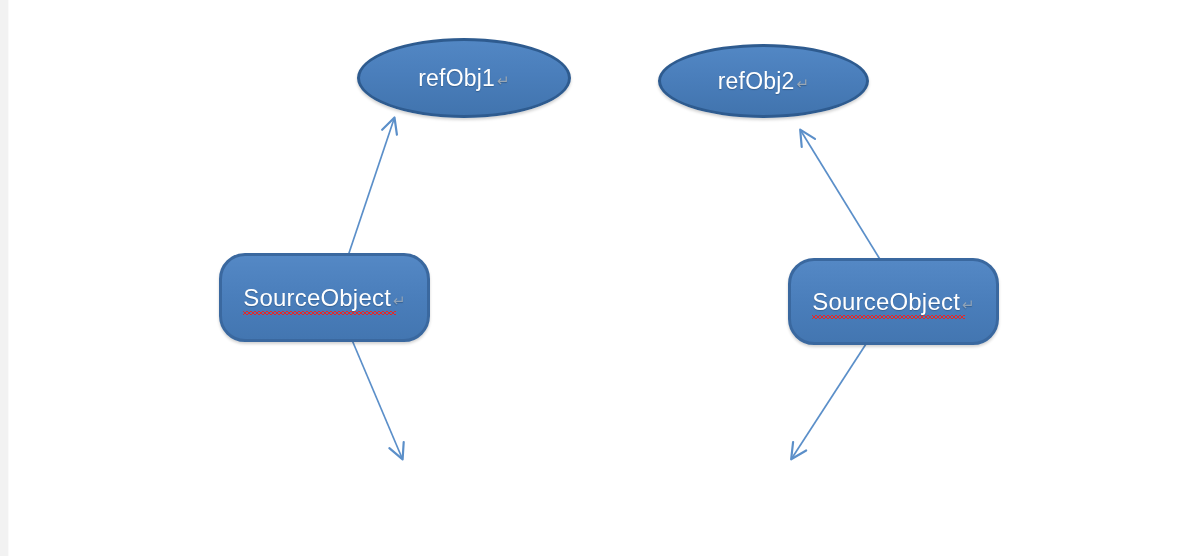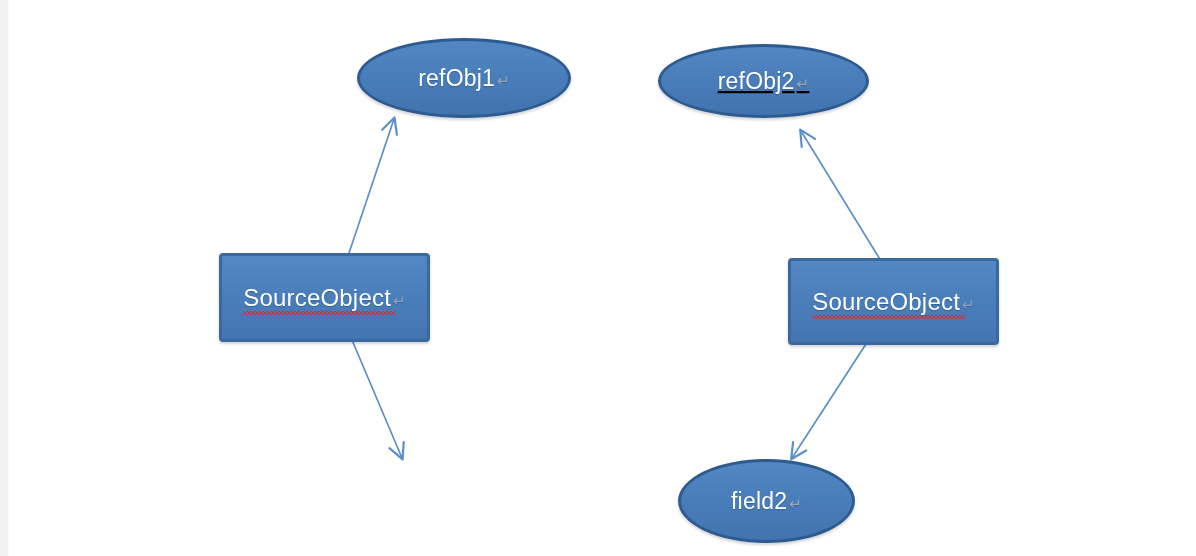--- a/index.html
+++ b/index.html
@@ -34,21 +34,21 @@
     justify-content: center;
     box-sizing: border-box;
   }
   .node-ellipse {
     border-radius: 50%;
     background: linear-gradient(180deg, #5287c4 0%, #4a7ebb 45%, #4174ae 100%);
     border: 3px solid #2e5b8f;
     box-shadow: 0 2px 3px rgba(0,0,0,0.18);
   }
   .node-rect {
-    border-radius: 4px;
+    border-radius: 26px;
     background: linear-gradient(180deg, #5488c5 0%, #4a7ebb 50%, #4376b1 100%);
     border: 3px solid #3a689f;
     box-shadow: 0 2px 3px rgba(0,0,0,0.18);
   }
   .node-label {
     position: relative;
     color: #ffffff;
     font-size: 23px;
     font-weight: 400;
     letter-spacing: 0.2px;
@@ -109,40 +109,35 @@
       <line x1="866" y1="344" x2="792" y2="458" stroke="#5b8fc9" stroke-width="1.7" marker-end="url(#arrowOpen)"></line>
     </g>
   </svg>
 
   <div class="node node-ellipse" style="left:357px; top:38px; width:214px; height:80px;">
     <span class="node-label">
       <span>refObj1</span><span class="pilcrow">↵</span>
     </span>
   </div>
 
-  <div class="node node-ellipse" style="left:658px; top:44px; width:211px; height:74px;text-decoration:underline;">
+  <div class="node node-ellipse" style="left:658px; top:44px; width:211px; height:74px;">
     <span class="node-label">
       <span>refObj2</span><span class="pilcrow">↵</span>
     </span>
   </div>
 
   <div class="node node-rect" style="left:219px; top:253px; width:211px; height:89px;">
     <span class="node-label rect-label misspelled">
       <span>SourceObject</span><span class="pilcrow on-rect">↵</span>
       <span class="squiggle"></span>
     </span>
   </div>
 
   <div class="node node-rect" style="left:788px; top:258px; width:211px; height:87px;">
     <span class="node-label rect-label misspelled">
       <span>SourceObject</span><span class="pilcrow on-rect">↵</span>
       <span class="squiggle"></span>
     </span>
   </div>
 
 
-  <div class="node node-ellipse" style="left:678px; top:459px; width:177px; height:84px;">
-    <span class="node-label">
-      <span>field2</span><span class="pilcrow">↵</span>
-    </span>
-  </div>
 
 </div>
 
 </body></html>

